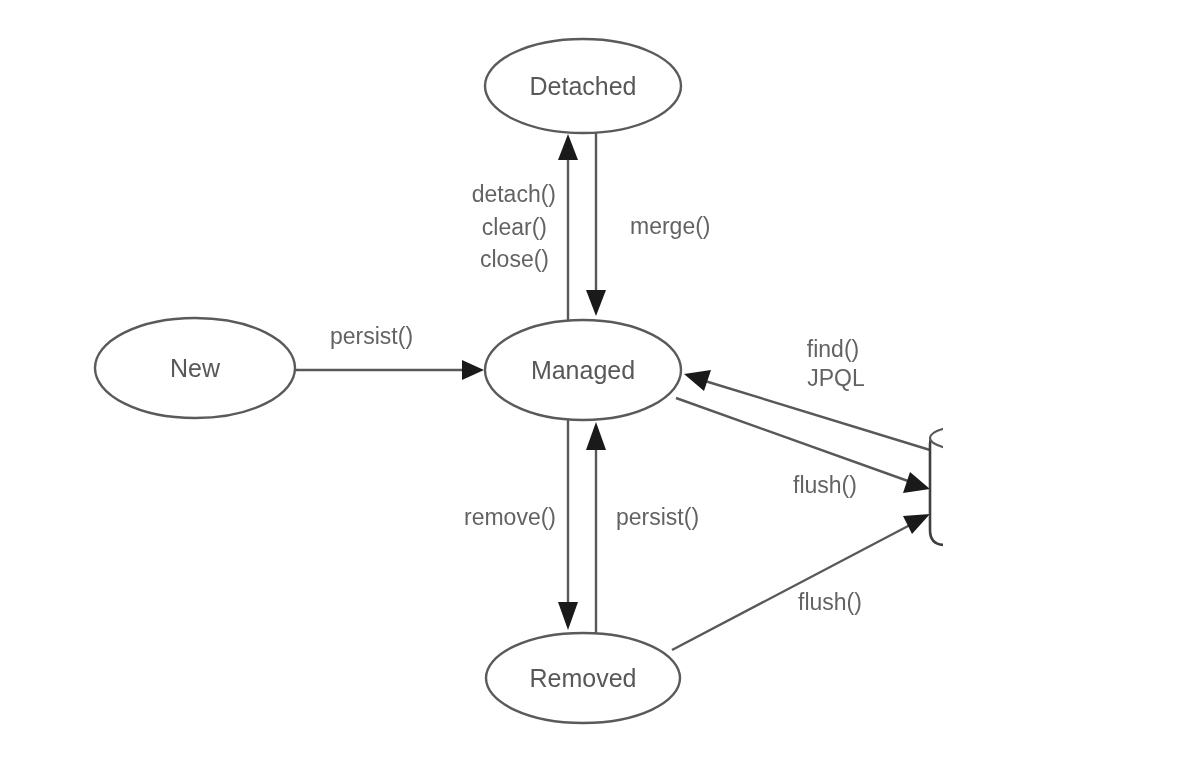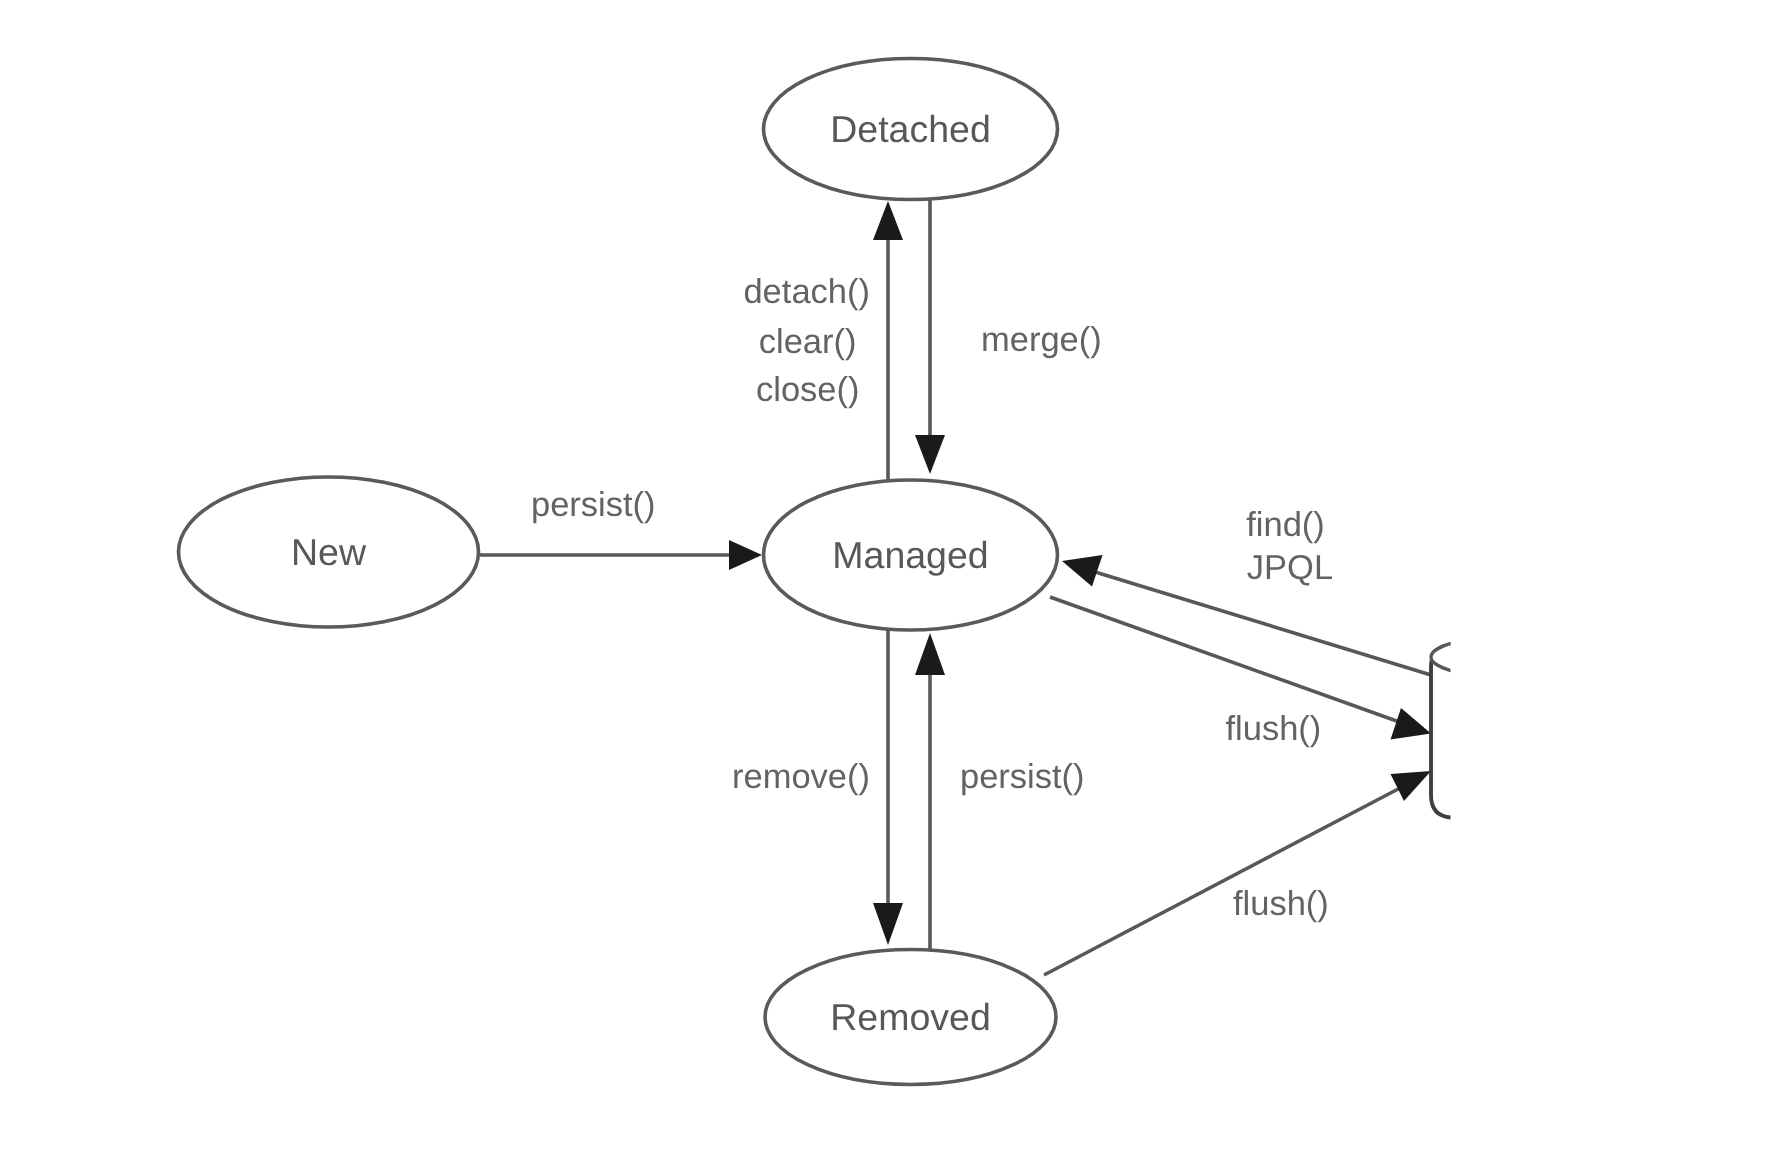--- a/index.html
+++ b/index.html
@@ -8,21 +8,20 @@
     padding: 0;
     background: #ffffff;
   }
   #canvas {
     position: relative;
     width: 943px;
     height: 782px;
     background: #ffffff;
     overflow: hidden;
     font-family: "Liberation Sans", "DejaVu Sans", sans-serif;
-    margin-left: 24px;
   }
   #diagram-svg {
     position: absolute;
     left: 0;
     top: 0;
     width: 1184px;
     height: 782px;
   }
   .node-label {
     font-family: "Liberation Sans", "DejaVu Sans", sans-serif;

